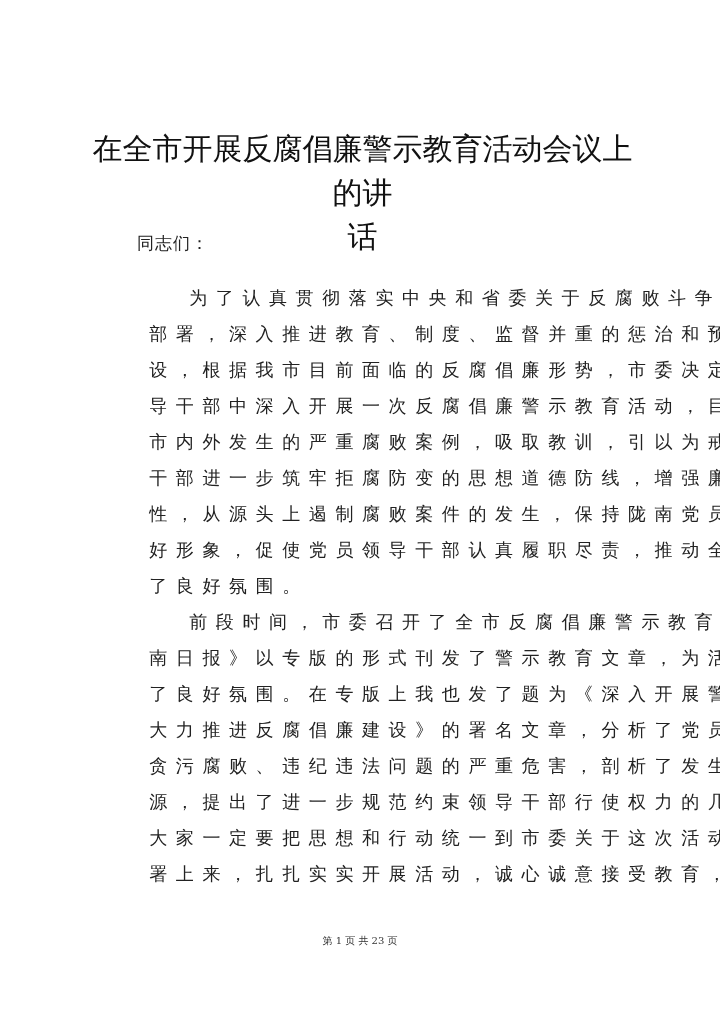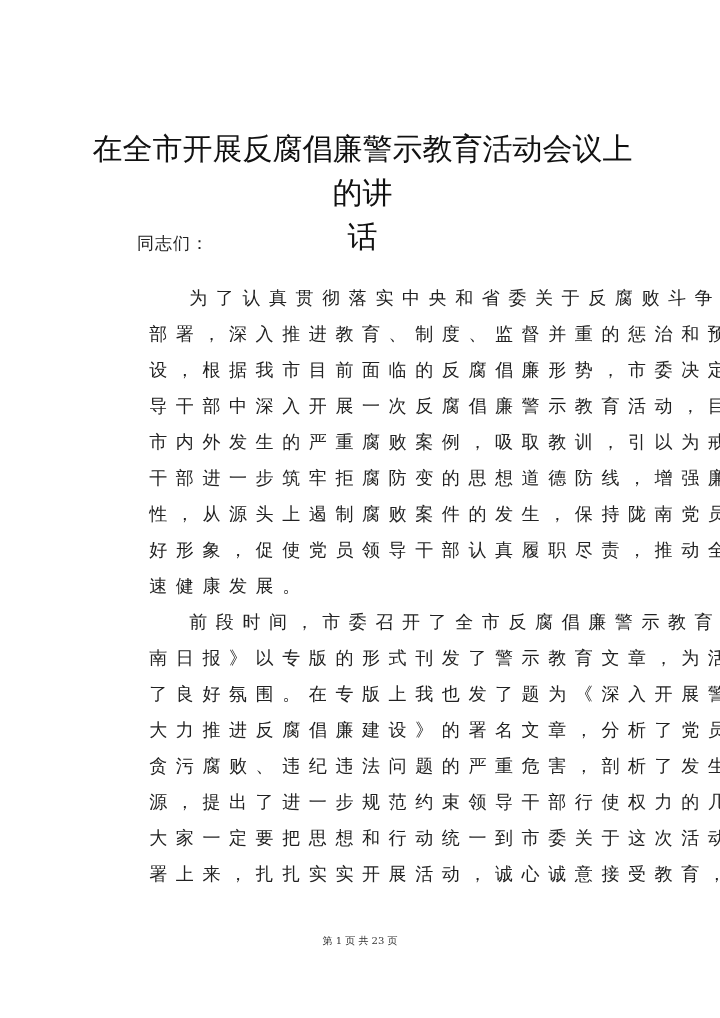--- a/index.html
+++ b/index.html
@@ -31,21 +31,21 @@
   <div class="body">
     <div class="para">
       <span class="para-line" style="padding-left:40px">为了认真贯彻落实中央和省委关于反腐败斗争的重大决策</span>
       <span class="para-line">部署，深入推进教育、制度、监督并重的惩治和预防腐败体系建</span>
       <span class="para-line">设，根据我市目前面临的反腐倡廉形势，市委决定在全市党员领</span>
       <span class="para-line">导干部中深入开展一次反腐倡廉警示教育活动，目的是深入剖析</span>
       <span class="para-line">市内外发生的严重腐败案例，吸取教训，引以为戒，使广大党员</span>
       <span class="para-line">干部进一步筑牢拒腐防变的思想道德防线，增强廉洁从政的自觉</span>
       <span class="para-line">性，从源头上遏制腐败案件的发生，保持陇南党员领导干部的良</span>
       <span class="para-line">好形象，促使党员领导干部认真履职尽责，推动全市经济社会快</span>
-      <span class="para-line">速健康发展。</span>
+      <span class="para-line">了良好氛围。</span>
     </div>
     <div class="para">
       <span class="para-line" style="padding-left:40px">前段时间，市委召开了全市反腐倡廉警示教育座谈会，《陇</span>
       <span class="para-line">南日报》以专版的形式刊发了警示教育文章，为活动的开展营造</span>
       <span class="para-line">了良好氛围。在专版上我也发了题为《深入开展警示教育活动，</span>
       <span class="para-line">大力推进反腐倡廉建设》的署名文章，分析了党员领导干部发生</span>
       <span class="para-line">贪污腐败、违纪违法问题的严重危害，剖析了发生腐败问题的根</span>
       <span class="para-line">源，提出了进一步规范约束领导干部行使权力的几点措施。希望</span>
       <span class="para-line">大家一定要把思想和行动统一到市委关于这次活动 1 的安排部</span>
       <span class="para-line">署上来，扎扎实实开展活动，诚心诚意接受教育，认认真真解决</span>

